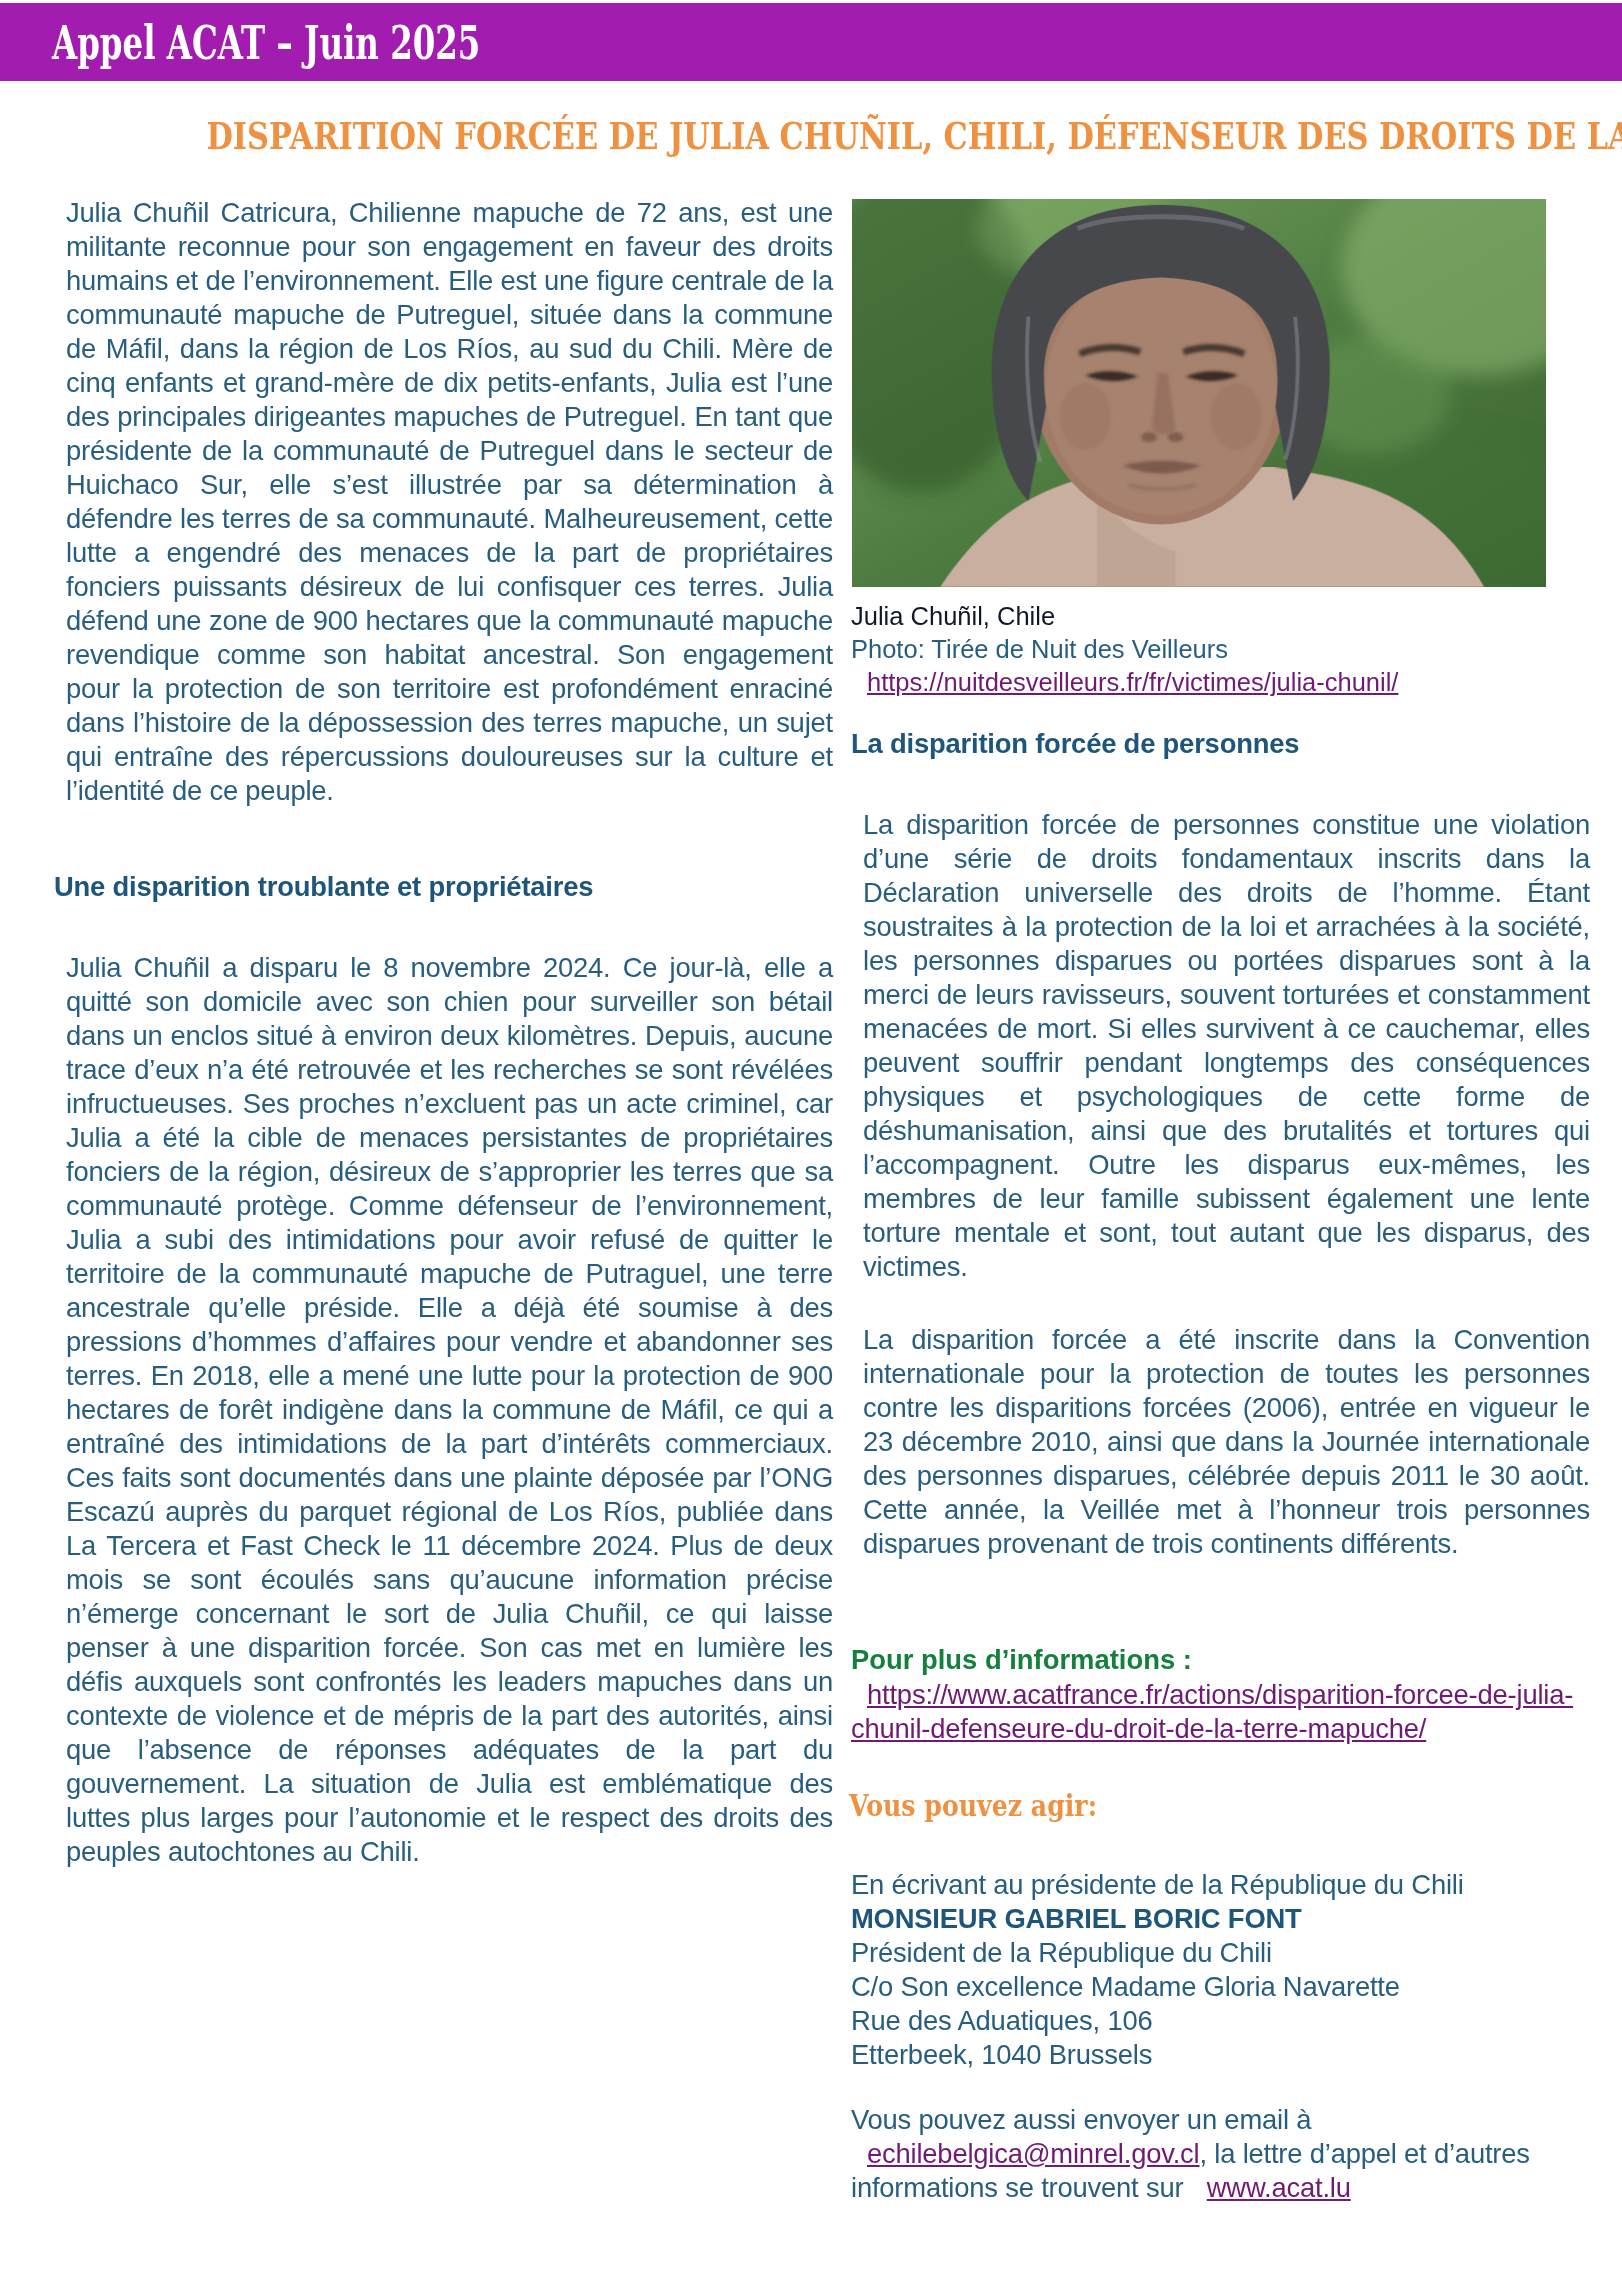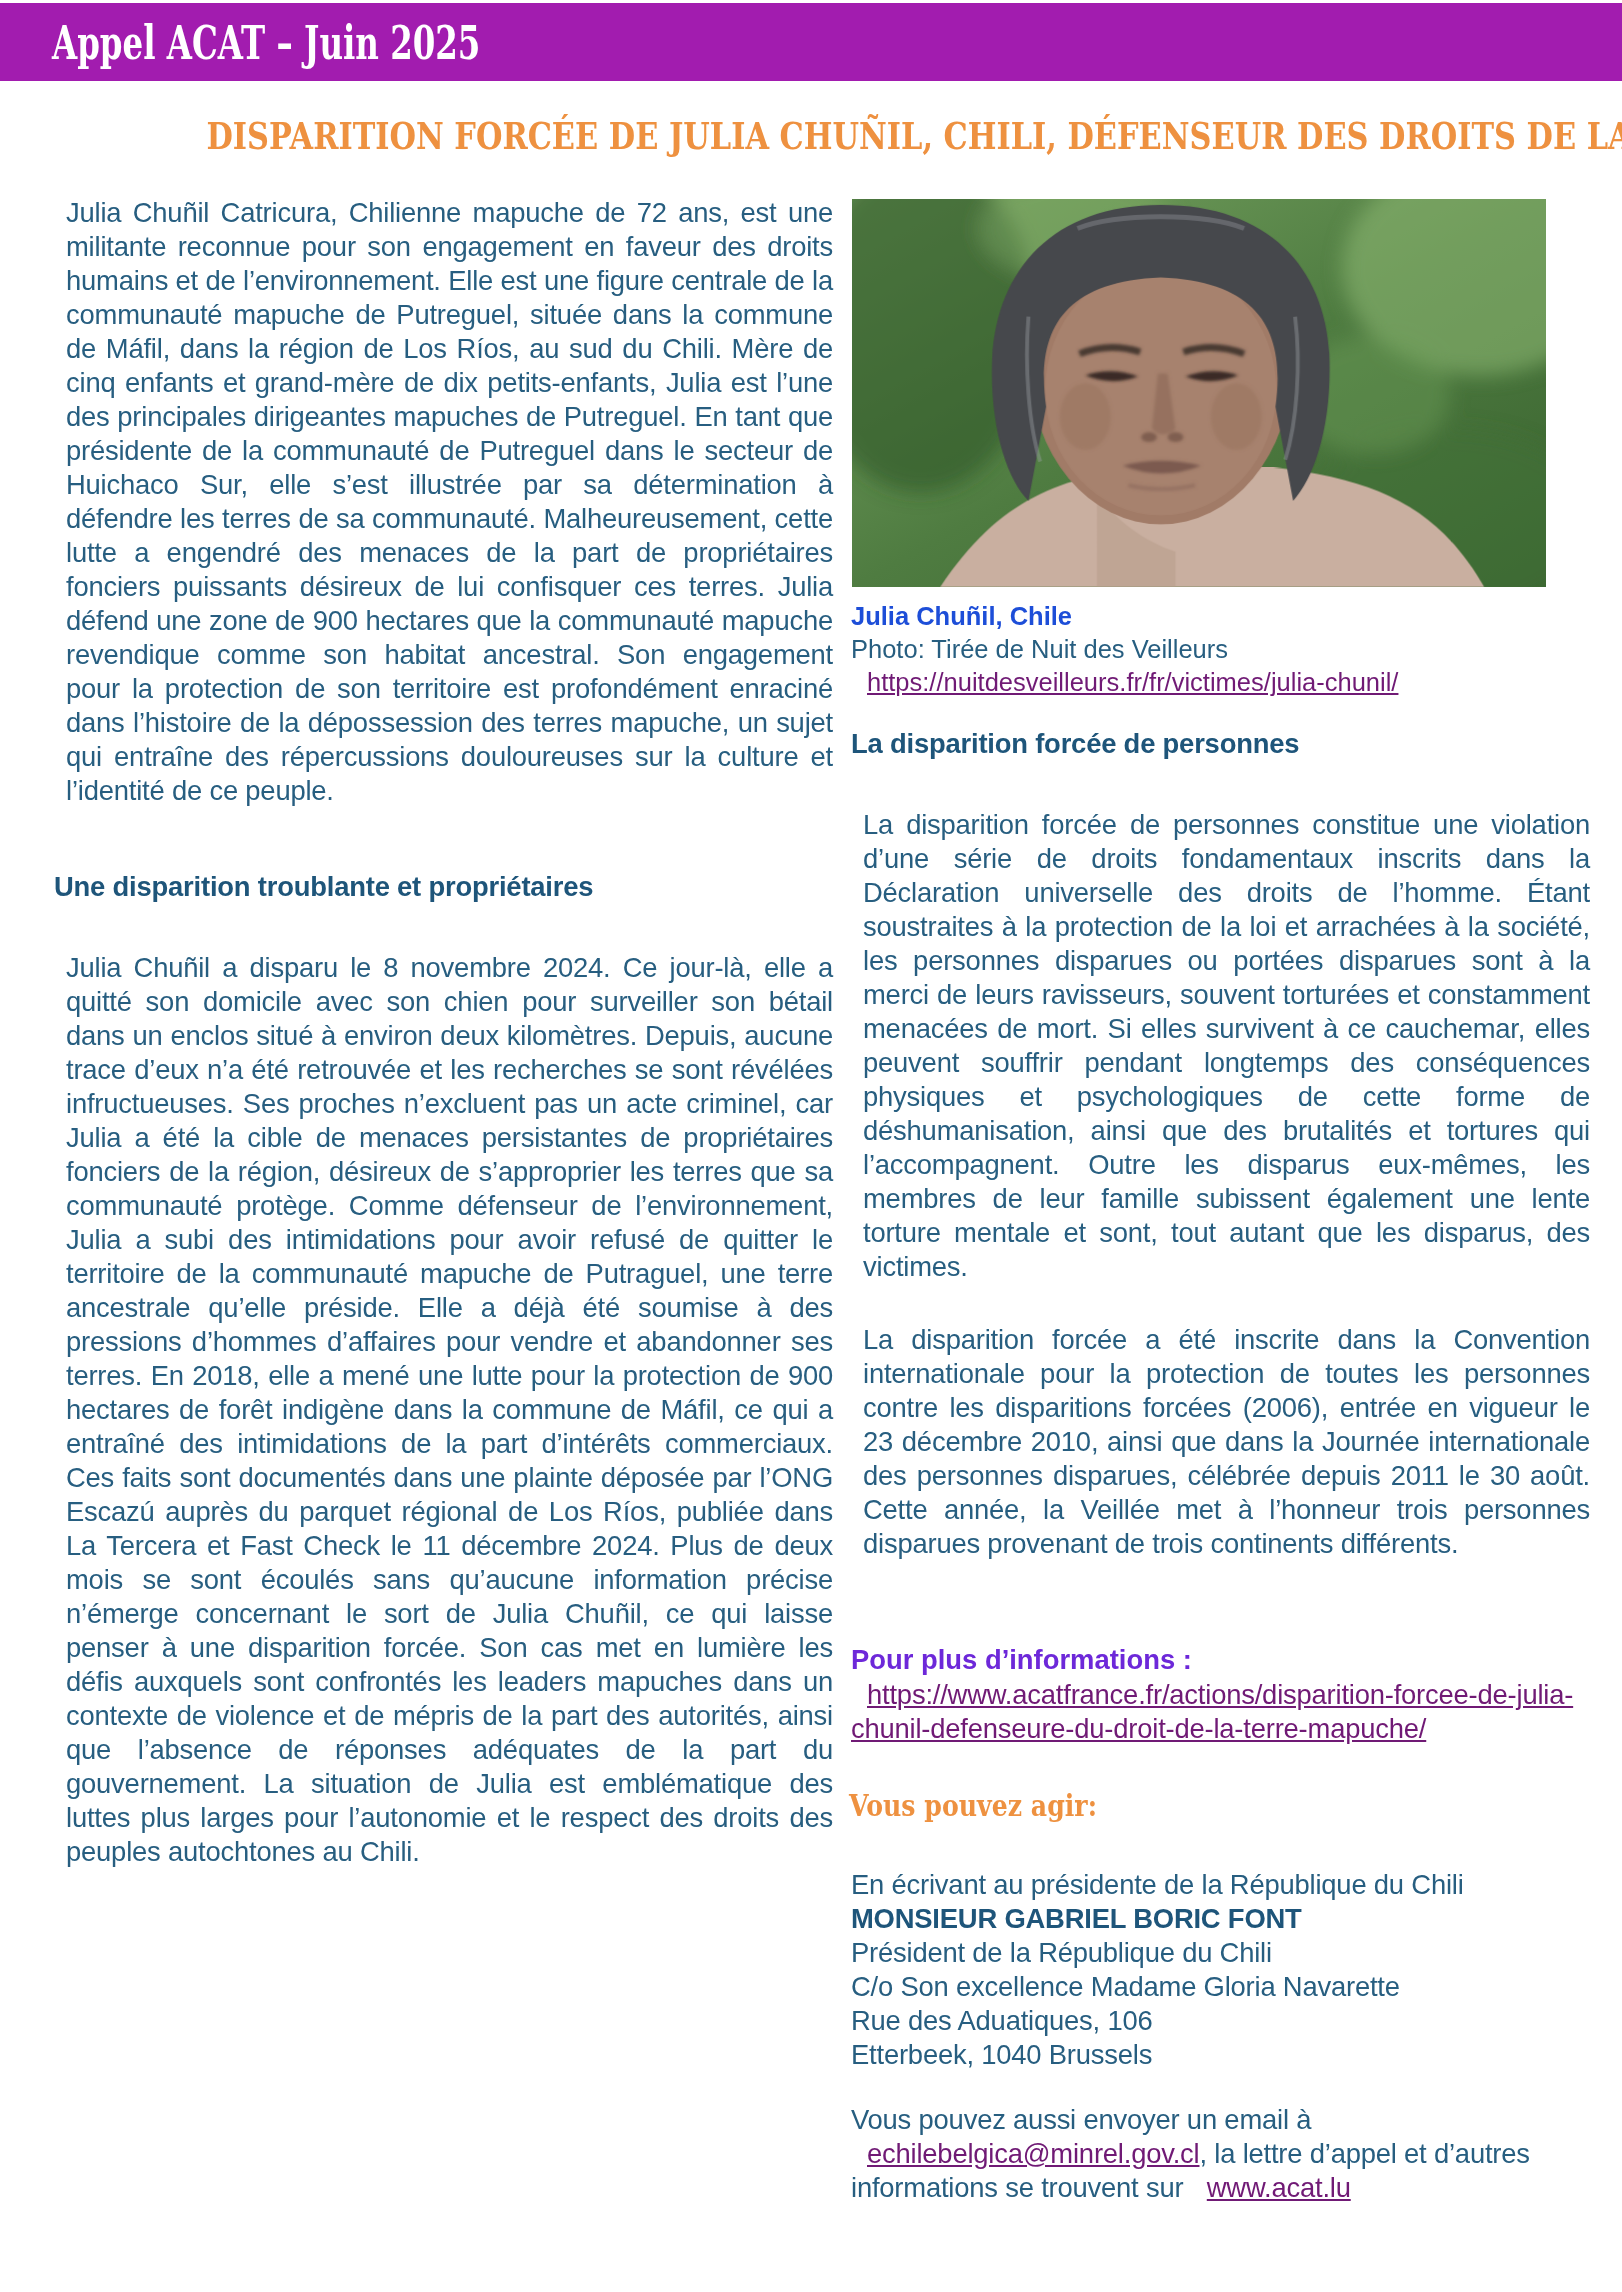--- a/index.html
+++ b/index.html
@@ -50,29 +50,29 @@
   .photo{
     position:absolute;left:852px;top:199px;width:694px;height:388px;
     overflow:hidden;background:#55813F;
   }
   .photo svg{display:block;width:694px;height:388px;}
   
   .caption{
     position:absolute;left:851px;top:600px;width:727px;
     font-size:25.5px;line-height:33px;color:#275E80;
   }
-  .caption .cap-name{font-weight:bold;color:#1d4ed8;}
+  .caption .cap-name{font-weight:normal;color:#0f172a;}
   a.link{color:#701a75;text-decoration:underline;cursor:pointer;word-break:break-word;margin-left:16px;}
   
   .h-r{top:727px;left:851px;}
   .p-r1{top:796px;}
   .p-r2{top:1311px;}
   .info-heading{
     position:absolute;left:851px;top:1643px;
-    font-size:27.4px;line-height:34px;font-weight:bold;color:#6d28d9;margin:0;
+    font-size:27.4px;line-height:34px;font-weight:bold;color:#15803d;margin:0;
   }
   .info-link{
     position:absolute;left:851px;top:1678px;width:727px;
     font-size:27.4px;line-height:34px;letter-spacing:-0.2px;
   }
   .act-heading{
     position:absolute;left:849px;top:1786px;
     font-family:"DejaVu Serif",serif;font-weight:bold;
     font-size:30px;line-height:39px;color:#EE9140;
     white-space:nowrap;transform:scaleX(0.84);transform-origin:left top;

